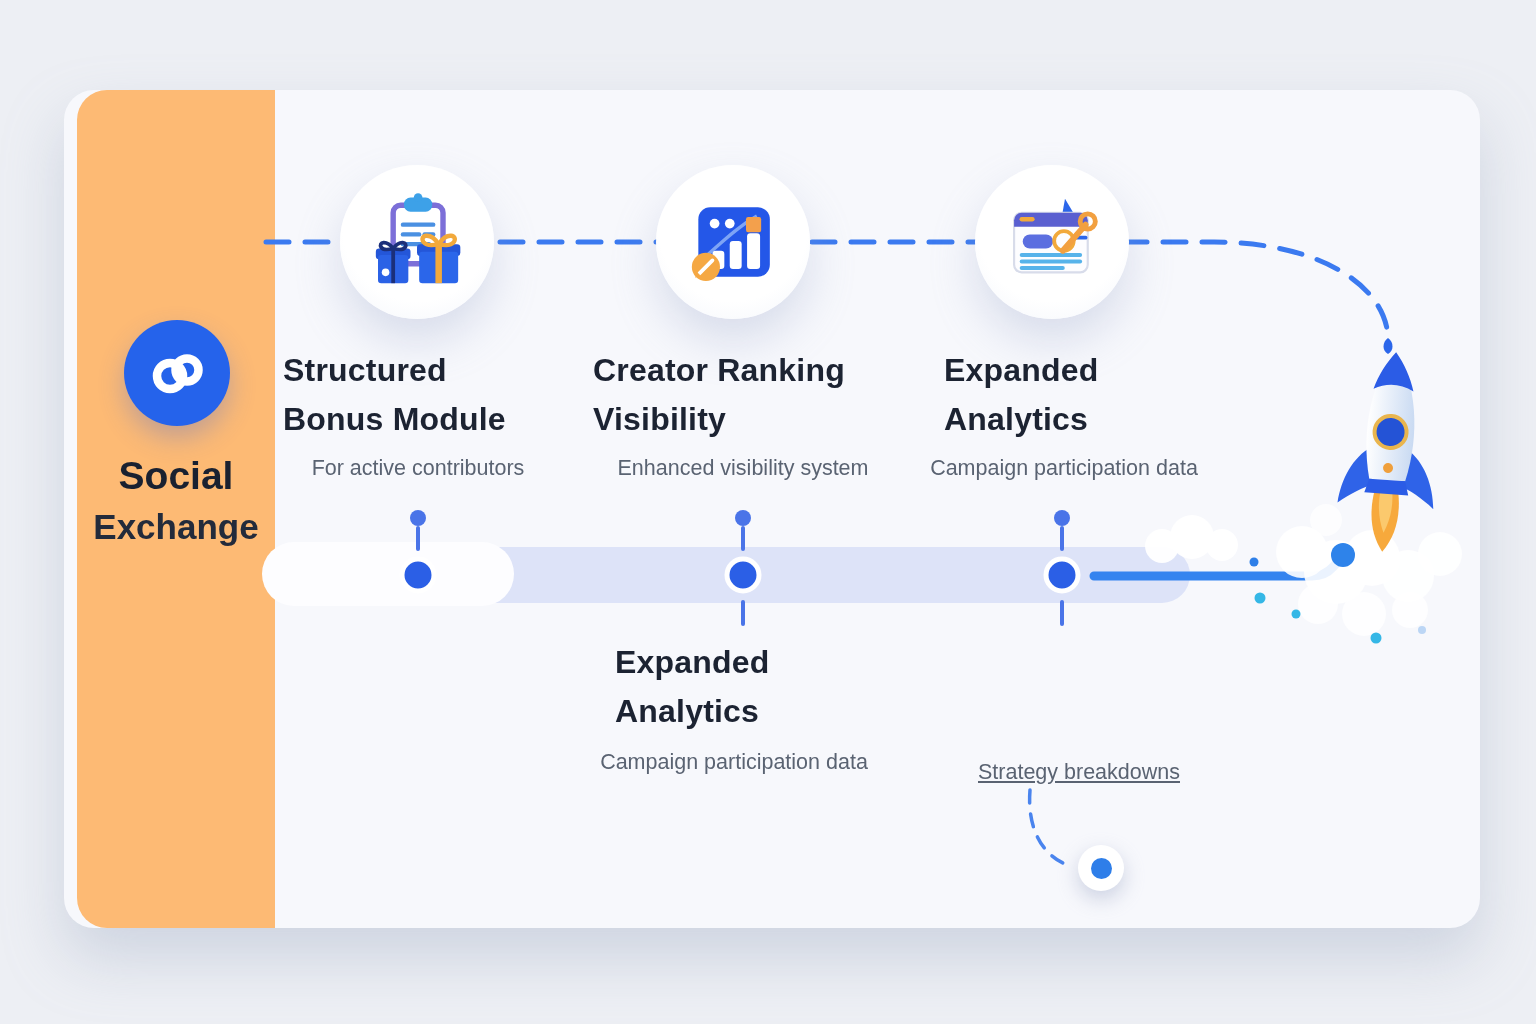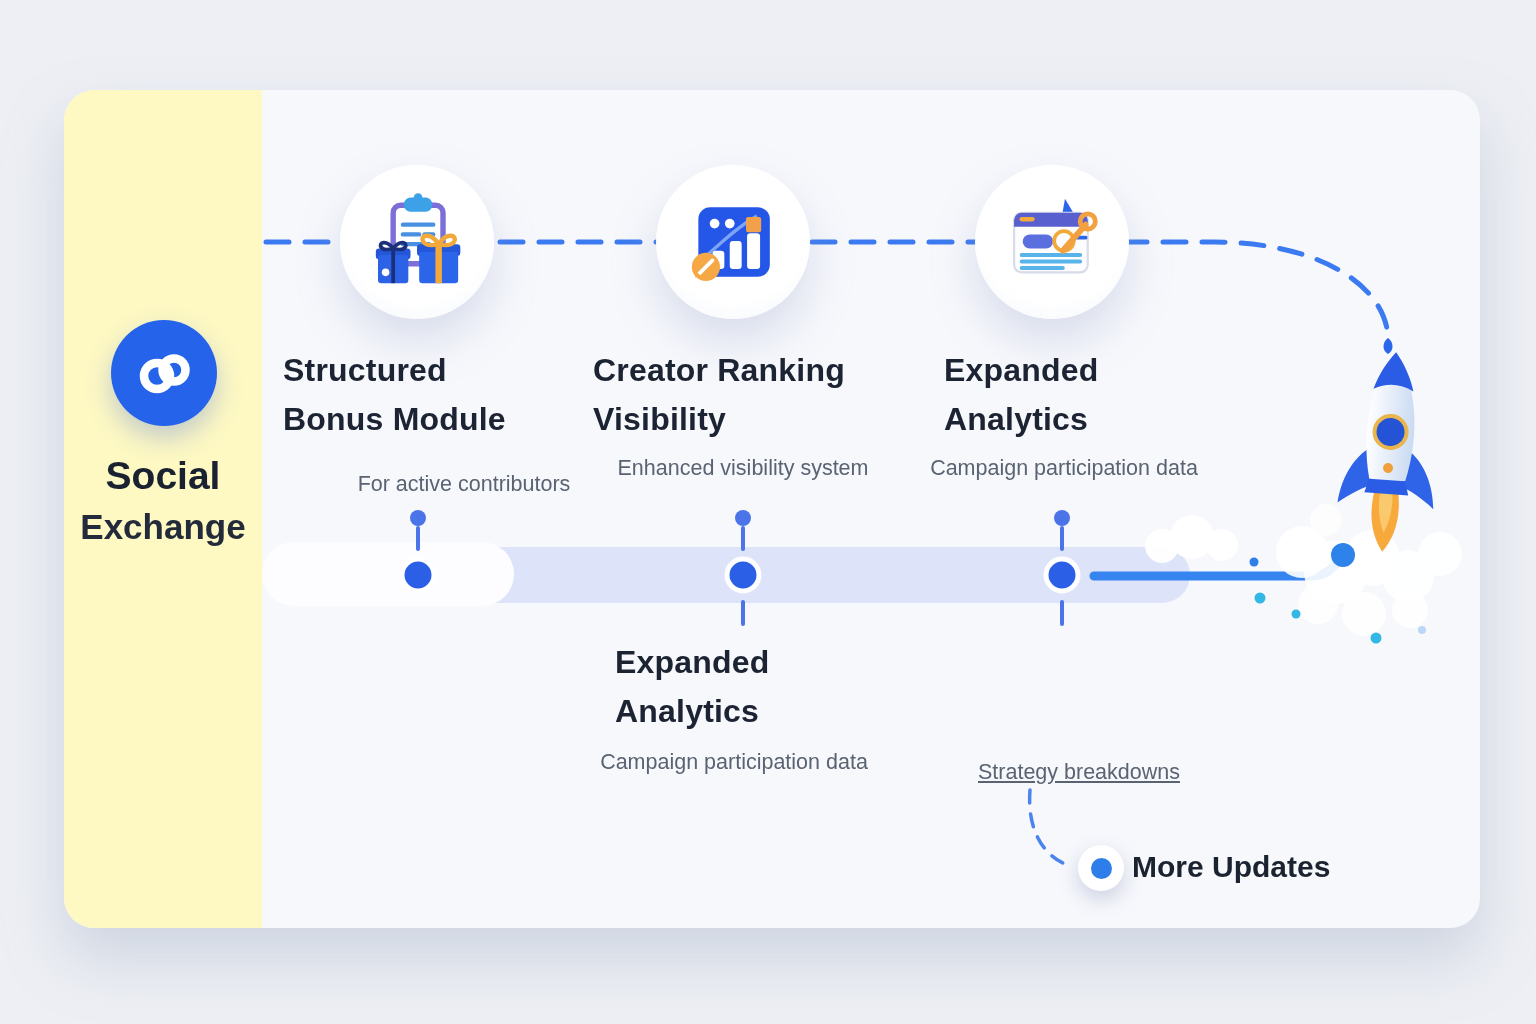--- a/index.html
+++ b/index.html
@@ -9,22 +9,22 @@
     font-family:"Liberation Sans", sans-serif;
     position:relative;overflow:hidden;
   }
   .card{
     position:absolute;left:64px;top:90px;width:1416px;height:838px;
     background:#f7f8fc;border-radius:30px;
     box-shadow:0 30px 60px rgba(150,162,190,.35);
     overflow:hidden;
   }
   .sidebar{
-    position:absolute;left:0;top:0;width:198px;height:100%;
-    background:#fef9c3;border-radius:30px 0 0 30px;
+    position:absolute;left:13px;top:0;width:198px;height:100%;
+    background:#fdba74;border-radius:30px 0 0 30px;
   }
   .logo{
     position:absolute;left:47px;top:230px;width:106px;height:106px;
     border-radius:50%;background:#2563eb;
     display:flex;align-items:center;justify-content:center;
     box-shadow:0 12px 26px rgba(60,100,220,.30);
   }
   .brand{
     position:absolute;left:0;top:360px;width:198px;text-align:center;color:#1a2130;
   }
@@ -211,31 +211,30 @@
         <line x1="20" y1="60" x2="74" y2="60"></line>
         <line x1="20" y1="66" x2="74" y2="66"></line>
         <line x1="20" y1="72" x2="58" y2="72"></line>
       </g>
       <line x1="58" y1="56" x2="79" y2="32" stroke="#f2a040" stroke-width="5.5" stroke-linecap="round"></line>
       <circle cx="81" cy="29" r="7" fill="none" stroke="#f2a040" stroke-width="4.5"></circle>
     </svg>
   </div>
 
   <div class="m-title" style="left:354px;top:256px;width:270px;">Structured Bonus Module</div>
-  <div class="m-sub" style="left:354px;top:382px;margin-left:46px;">For active contributors</div>
+  <div class="m-sub" style="left:354px;top:366px;">For active contributors</div>
 
   <div class="m-title" style="left:679px;top:256px;width:300px;">Creator Ranking Visibility</div>
   <div class="m-sub" style="left:679px;top:366px;">Enhanced visibility system</div>
 
   <div class="m-title" style="left:995px;top:256px;width:230px;">Expanded Analytics</div>
   <div class="m-sub" style="left:1000px;top:366px;">Campaign participation data</div>
 
   <div class="m-title" style="left:666px;top:548px;width:230px;">Expanded Analytics</div>
   <div class="m-sub" style="left:670px;top:660px;">Campaign participation data</div>
 
   <div class="m-sub" style="left:1015px;top:670px;text-decoration:underline;">Strategy breakdowns</div>
 
   <div class="more-circle">
     <div class="more-dot"></div>
   </div>
-  <div class="more-label">More Updates</div>
 
 </div>
 
 </body></html>

